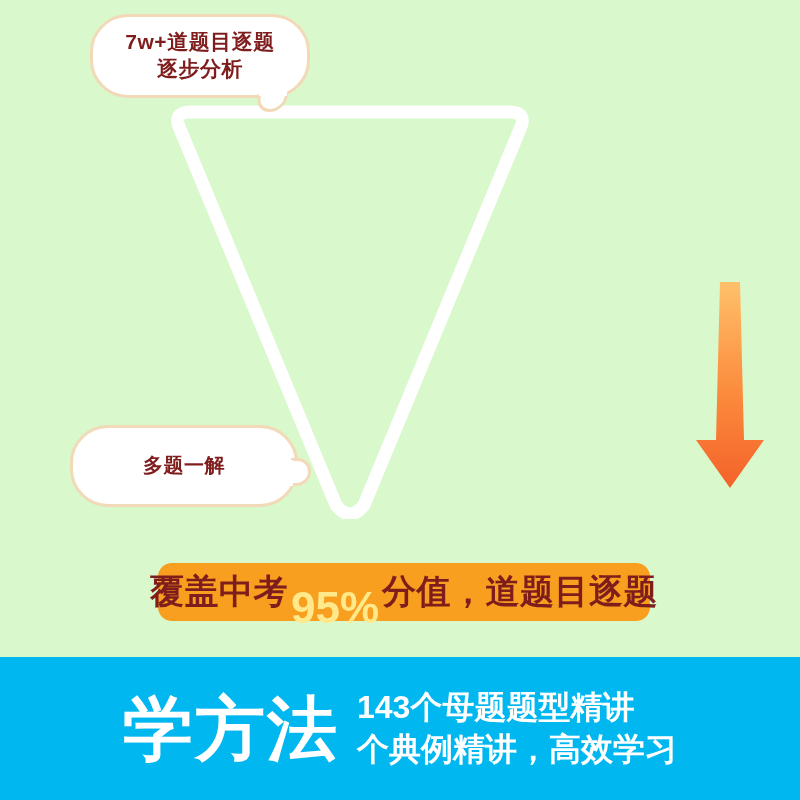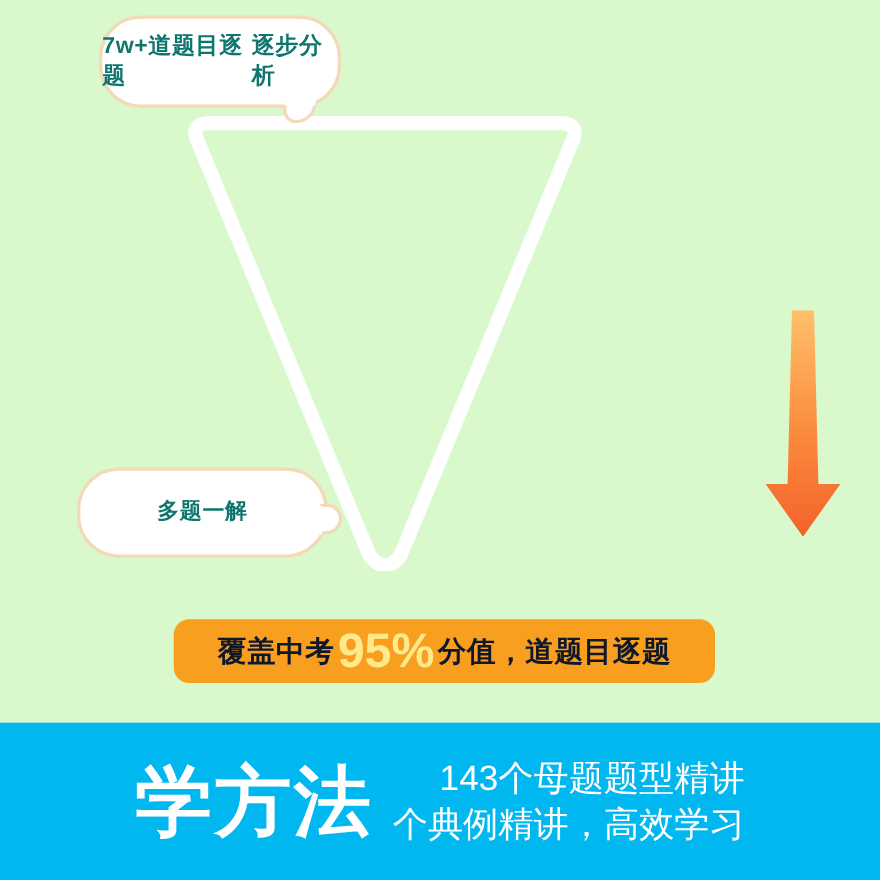--- a/index.html
+++ b/index.html
@@ -22,26 +22,27 @@
   }
 
   
   .bubble {
     position: absolute;
     background: #ffffff;
     border: 3px solid #f2d9b8;
     border-radius: 38px;
     box-sizing: border-box;
     display: flex;
-    flex-direction: row;
+    flex-direction: column;
     align-items: center;
     justify-content: center;
-    color: #0f766e;
+    color: #7f1d1d;
     font-weight: bold;
     line-height: 1.28;
+    text-align: center;
     letter-spacing: .5px;
   }
   #bubble-top {
     left: 90px;
     top: 14px;
     width: 220px;
     height: 84px;
     font-size: 21px;
   }
   #bubble-top .tail {
@@ -201,34 +202,34 @@
     width: 492px;
     height: 58px;
     background: #f89f1f;
     border-radius: 14px;
     display: flex;
     align-items: center;
     justify-content: center;
     box-sizing: border-box;
   }
   #banner .txt {
-    color: #0f172a;
-    font-size: 26px;
+    color: #7f1d1d;
+    font-size: 34px;
     font-weight: bold;
     white-space: nowrap;
     letter-spacing: .5px;
   }
   #banner .big {
     color: #ffe98a;
     font-size: 44px;
     font-weight: bold;
     line-height: 1;
     padding: 0 3px;
     position: relative;
-    top: 0;
+    top: 16px;
   }
 
   
   #bottom-bar {
     position: absolute;
     left: 0;
     top: 657px;
     width: 800px;
     height: 143px;
     background: #00b7ef;
@@ -245,24 +246,23 @@
     color: #ffffff;
     font-size: 70px;
     font-weight: bold;
     letter-spacing: 2px;
     line-height: 1;
     white-space: nowrap;
   }
   #bottom-sub {
     color: #ffffff;
     font-size: 32px;
-    font-weight: normal;
+    font-weight: bold;
     line-height: 1.3;
     white-space: nowrap;
-    text-align: right;
   }
 </style>
 </head>
 <body>
 
 <div id="poster">
 
   <svg id="funnel-outline" viewBox="0 0 370 414" xmlns="http://www.w3.org/2000/svg">
     <path d="M 26 7 L 344 7 Q 363 7 355 24 L 199 400 Q 185 418 171 400 L 15 24 Q 7 7 26 7 Z" fill="none" stroke="#ffffff" stroke-width="13" stroke-linejoin="round"></path>
   </svg>

